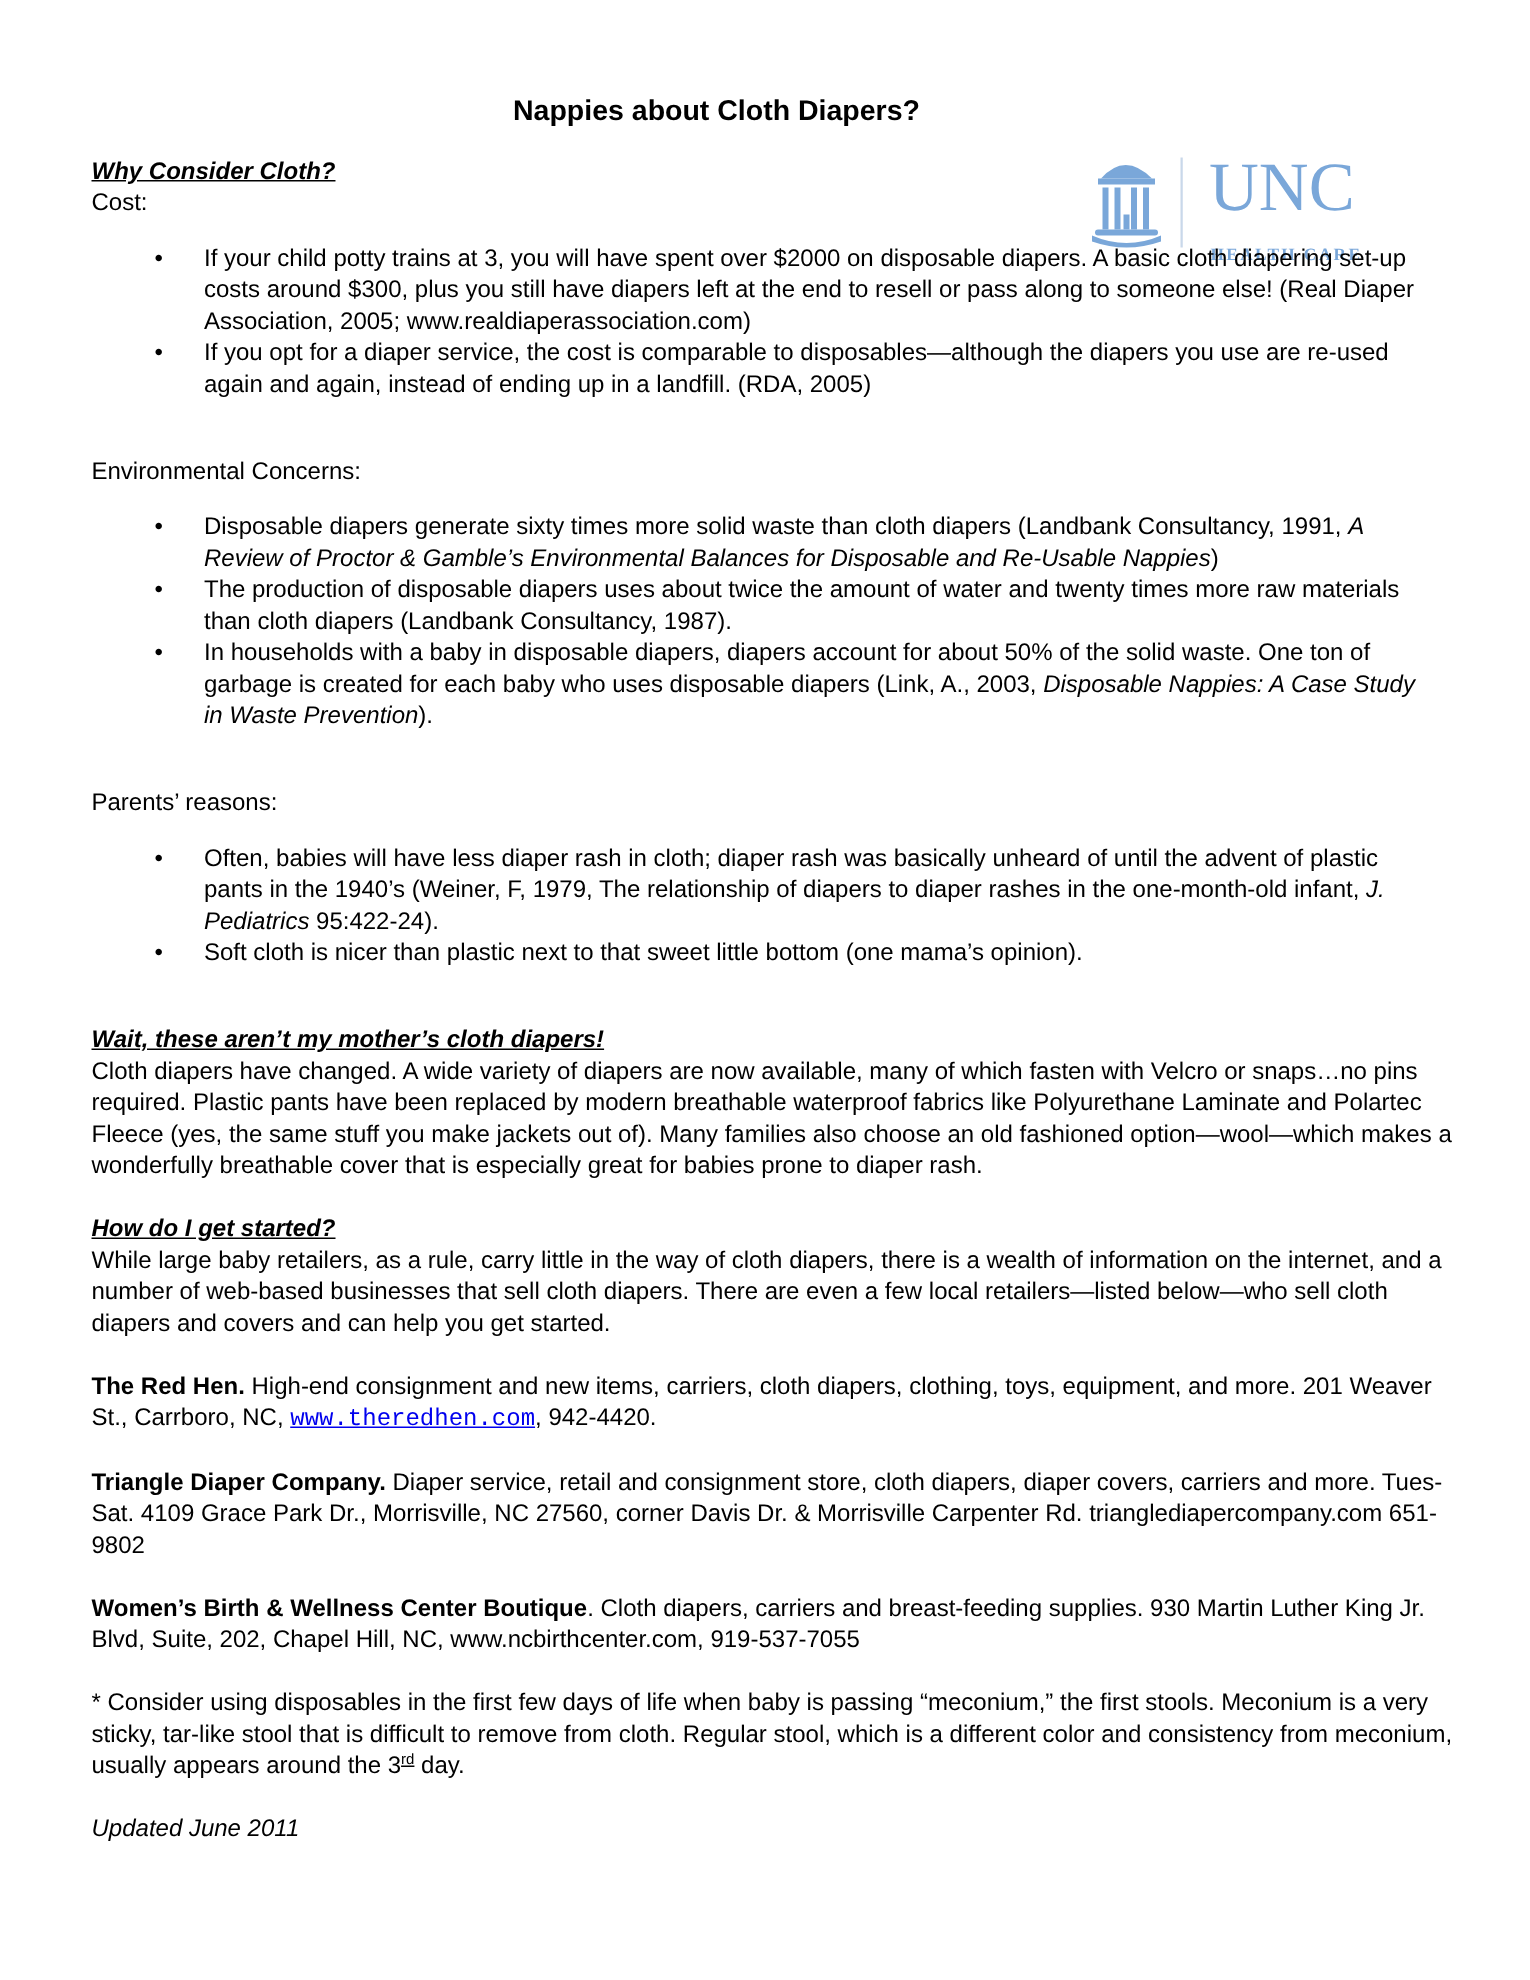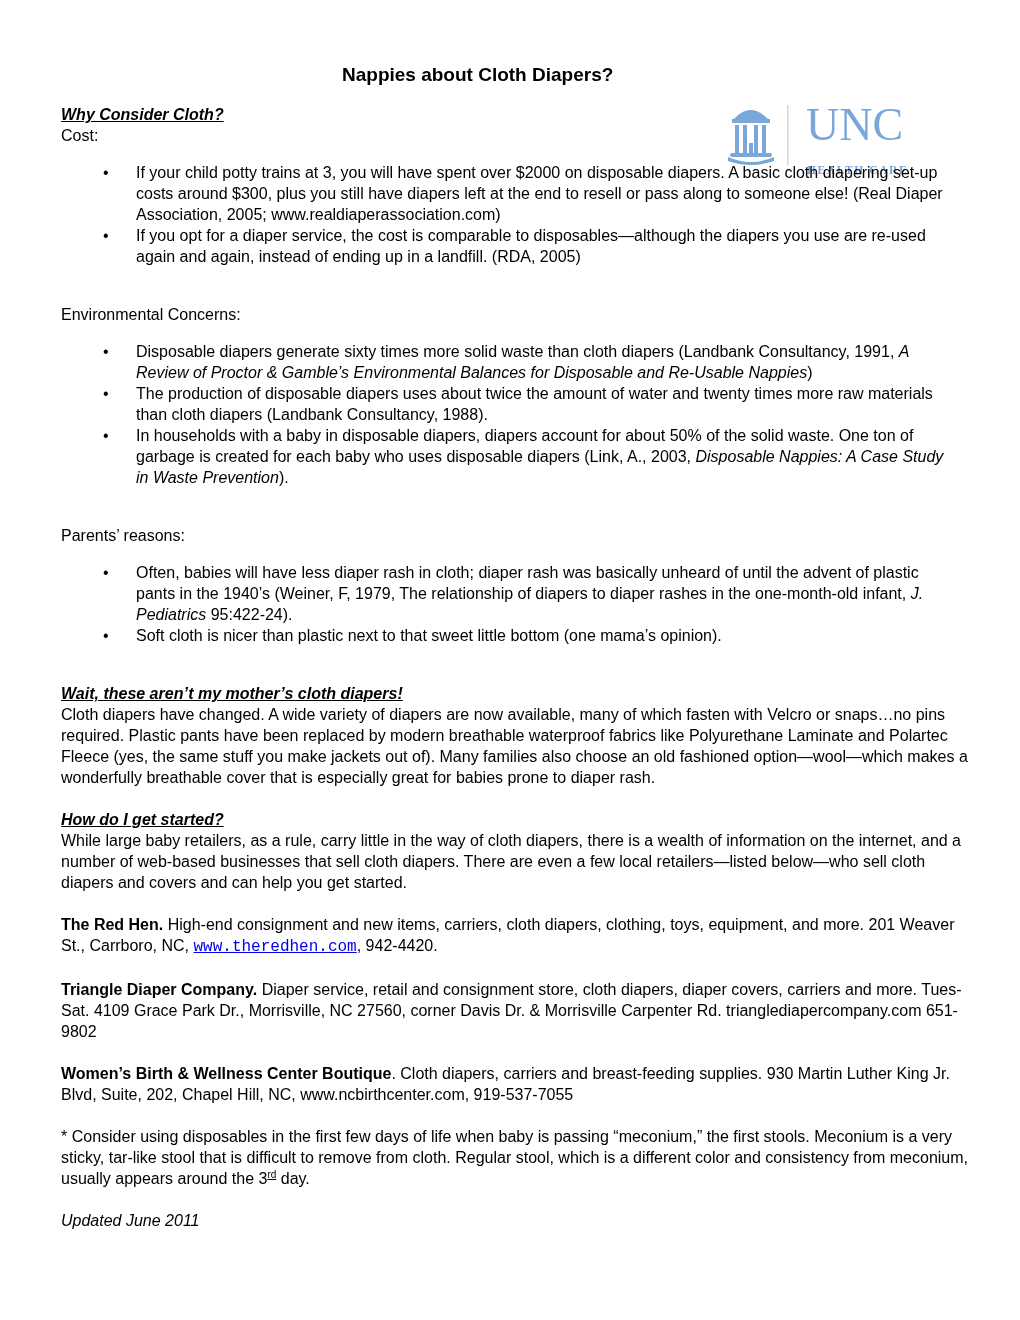--- a/index.html
+++ b/index.html
@@ -57,21 +57,21 @@
   <div class="b-head">Cost:</div>
   <ul class="bullets">
     <li>If your child potty trains at 3, you will have spent over $2000 on disposable diapers.  A basic cloth diapering set-up costs around $300, plus you still have diapers left at the end to resell or pass along to someone else! (Real Diaper Association, 2005; www.realdiaperassociation.com)</li>
     <li>If you opt for a diaper service, the cost is comparable to disposables—although the diapers you use are re-used again and again, instead of ending up in a landfill. (RDA, 2005)</li>
   </ul>
   <div class="gap"></div>
 
   <div class="b-head">Environmental Concerns:</div>
   <ul class="bullets">
     <li><span>Disposable diapers generate sixty times more solid waste than cloth diapers (Landbank Consultancy, 1991, </span><i>A Review of Proctor &amp; Gamble’s Environmental Balances for Disposable and Re-Usable Nappies</i><span>)</span></li>
-    <li>The production of disposable diapers uses about twice the amount of water and twenty times more raw materials than cloth diapers (Landbank Consultancy, 1988).</li>
+    <li>The production of disposable diapers uses about twice the amount of water and twenty times more raw materials than cloth diapers (Landbank Consultancy, 1987).</li>
     <li><span>In households with a baby in disposable diapers, diapers account for about 50% of the solid waste.  One ton of garbage is created for each baby who uses disposable diapers (Link, A., 2003, </span><i>Disposable Nappies: A Case Study in Waste Prevention</i><span>).</span></li>
   </ul>
   <div class="gap"></div>
 
   <div class="b-head">Parents’ reasons:</div>
   <ul class="bullets">
     <li><span>Often, babies will have less diaper rash in cloth; diaper rash was basically unheard of until the advent of plastic pants in the 1940’s (Weiner, F, 1979, The relationship of diapers to diaper rashes in the one-month-old infant, </span><i>J. Pediatrics</i><span> 95:422-24).</span></li>
     <li>Soft cloth is nicer than plastic next to that sweet little bottom (one mama’s opinion).</li>
   </ul>
   <div class="gap"></div>

